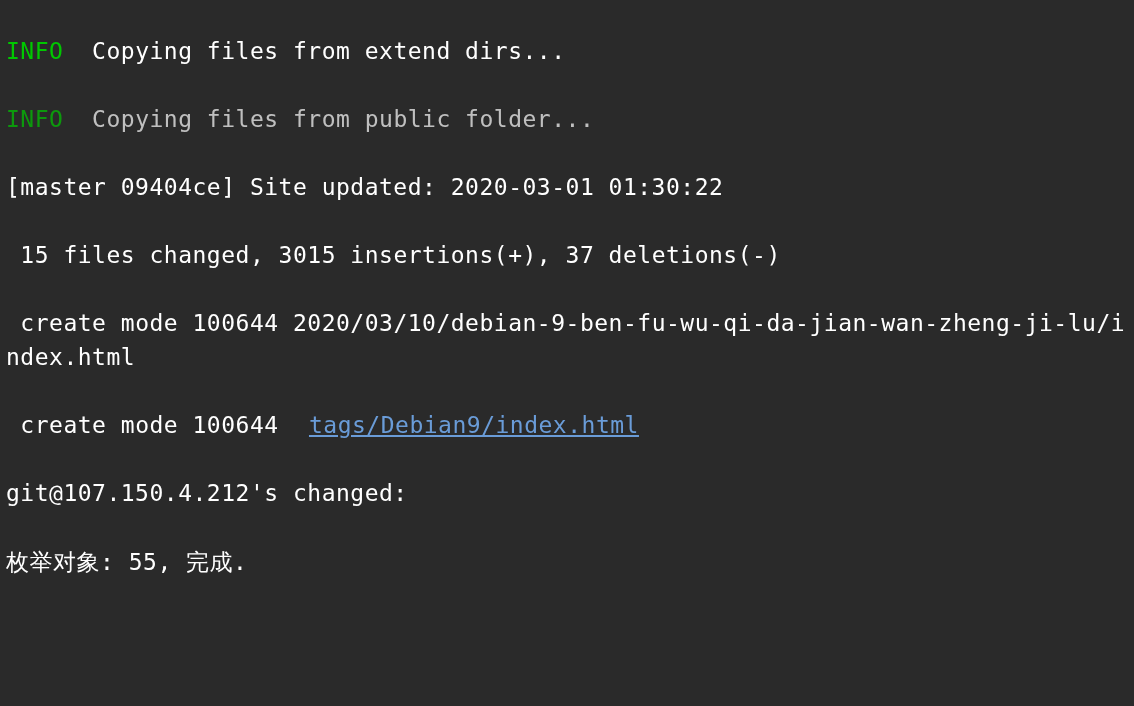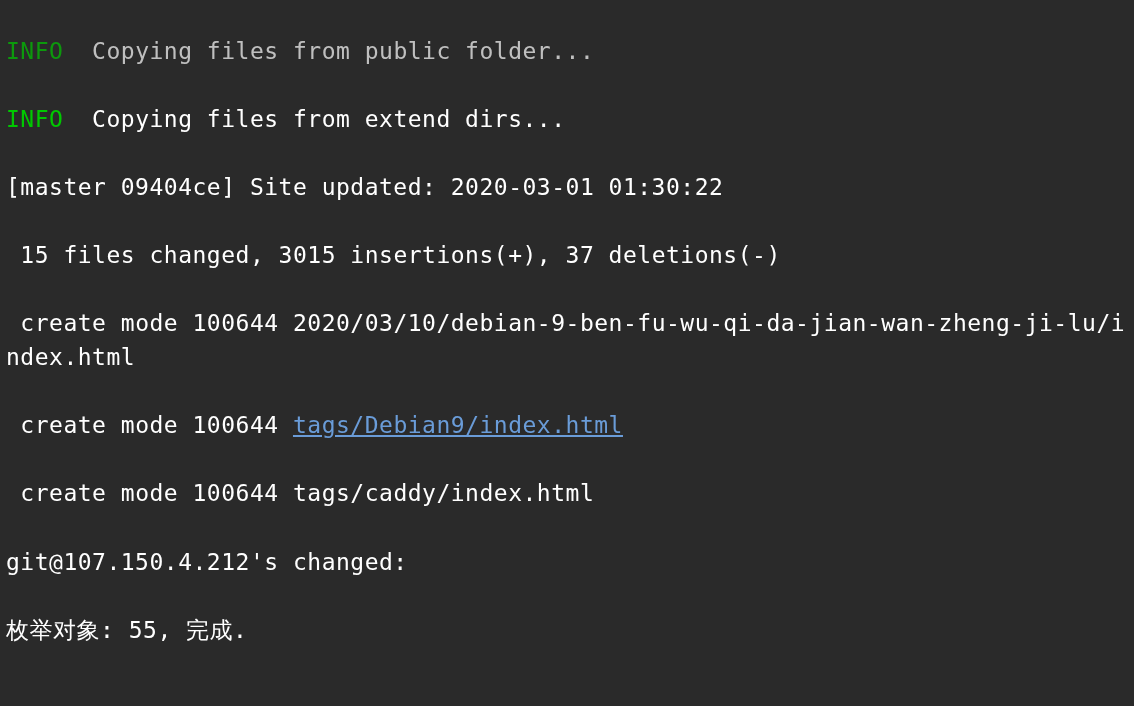--- a/index.html
+++ b/index.html
@@ -23,39 +23,39 @@
       white-space: pre-wrap;
       word-break: break-all;
     }
     .info {
       color: #00c800;
       font-weight: normal;
     }
     .link {
       color: #6a9cd8;
       text-decoration: underline;
+      margin-left: 16px;
     }
     .line {
       display: block;
     }
     .dim-truncated {
       opacity: 0.7;
     }
   </style>
 </head>
 <body>
 
 <div class="terminal">
+<span class="line"><span class="info">INFO</span><span>  Copying files from extend dirs...</span></span>
 <span class="line dim-truncated"><span class="info">INFO</span><span>  Copying files from public folder...</span></span>
-<span class="line"><span class="info">INFO</span><span>  Copying files from extend dirs...</span></span>
 <span class="line">[master 09404ce] Site updated: 2020-03-01 01:30:22</span>
 <span class="line"> 15 files changed, 3015 insertions(+), 37 deletions(-)</span>
 <span class="line"> create mode 100644 2020/03/10/debian-9-ben-fu-wu-qi-da-jian-wan-zheng-ji-lu/index.html</span>
 <span class="line"><span> create mode 100644 </span><span class="link">tags/Debian9/index.html</span></span>
-<span class="line"> create mode 100644 tags/caddy/index.html</span>
 <span class="line">git@107.150.4.212's changed:</span>
 <span class="line">枚举对象: 55, 完成.</span>
 
 
 
 
 
 
 
 

